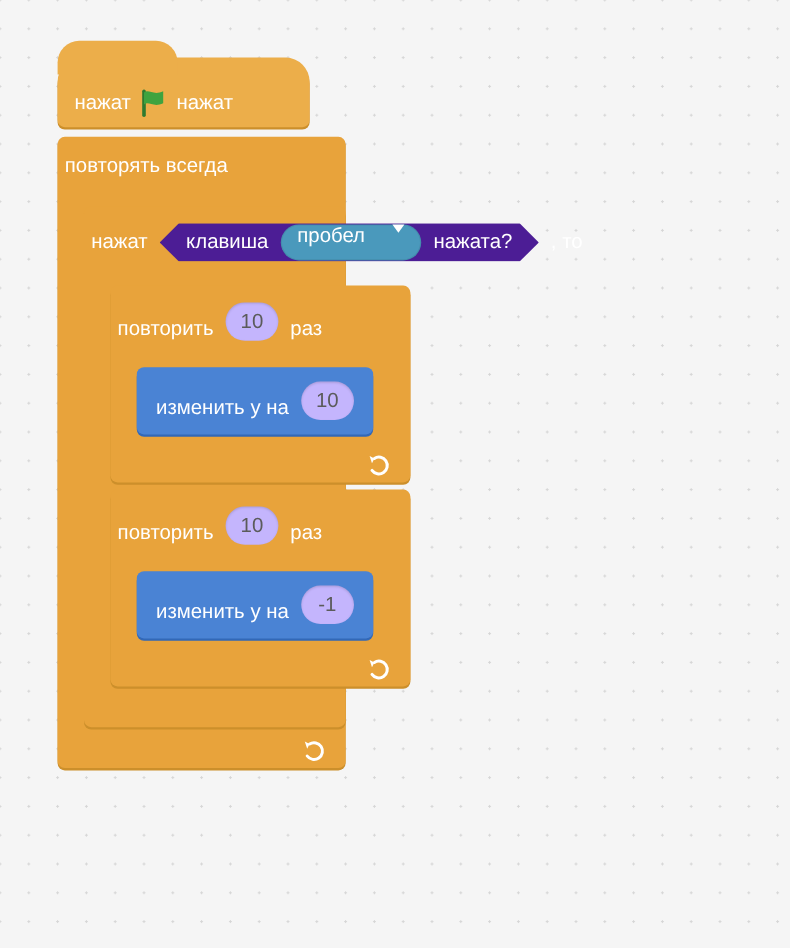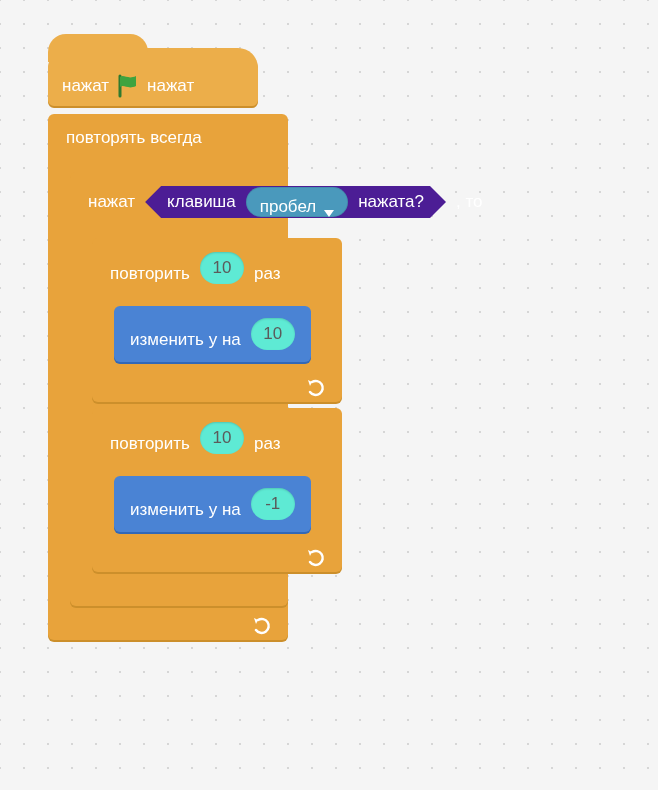--- a/index.html
+++ b/index.html
@@ -43,21 +43,21 @@
   .flag-icon svg { display:block; }
 
   .cblock {
     background: #e8a33b;
     border-radius: 6px;
     box-shadow: 0 2px 0 #cc8f2b;
     margin-top: 8px;
     position: relative;
   }
   .chead {
-    padding: 14px 18px;
+    padding: 14px 6px;
     display: flex;
     align-items: center;
     gap: 10px;
     flex-wrap: wrap;
   }
   .cbody {
     margin-left: 22px;
     padding: 2px 0 4px 0;
   }
   .cfoot {
@@ -73,21 +73,21 @@
   .loop-arrow svg { display:block; }
 
   .forever { width: 240px; }
 
   .ifrow { width: 510px; }
   .ifblock > .cfoot { width: 510px; }
 
   .repeat { width: 250px; align-items: flex-end; }
 
   .numslot {
-    background: #5eead4;
+    background: #c4b5fd;
     color: #5b5b5b;
     border-radius: 20px;
     min-width: 44px;
     height: 32px;
     display: inline-flex;
     align-items: center;
     justify-content: center;
     padding: 0 12px;
     font-weight: 500;
     box-shadow: inset 0 1px 2px rgba(0,0,0,.15);
@@ -104,22 +104,22 @@
     position: relative;
     clip-path: polygon(16px 0, calc(100% - 16px) 0, 100% 50%, calc(100% - 16px) 100%, 16px 100%, 0 50%);
     color:#fff;
   }
 
   .dropdown {
     background: #4a99bc;
     border-radius: 20px;
     height: 30px;
     display: inline-flex;
-    align-items: flex-end;
-    gap: 8px;
+    align-items: flex-start;
+    gap: 23px;
     padding: 0 14px;
     box-shadow: inset 0 0 0 1px rgba(0,0,0,.08);
   }
   .dropdown .arrow {
     width: 0; height: 0;
     border-left: 5px solid transparent;
     border-right: 5px solid transparent;
     border-top: 7px solid #fff;
   }
 

